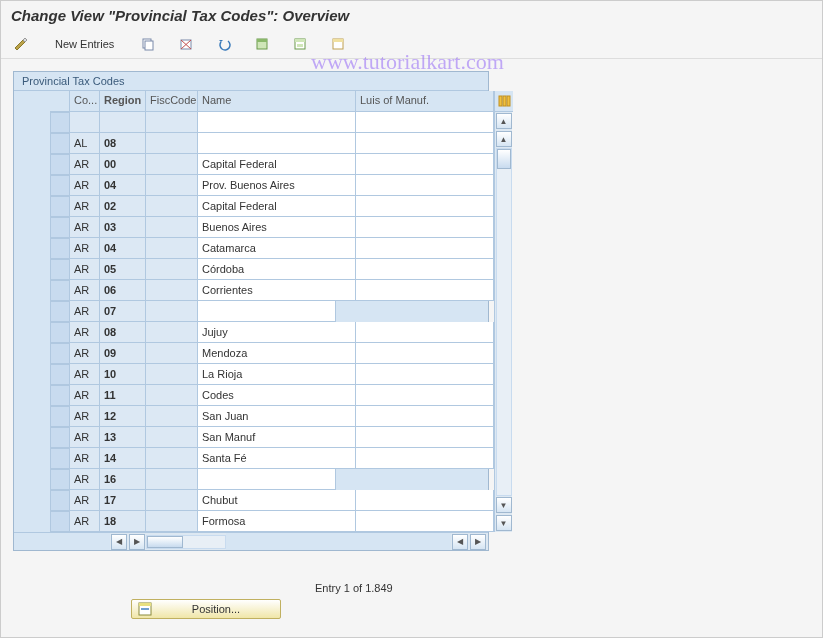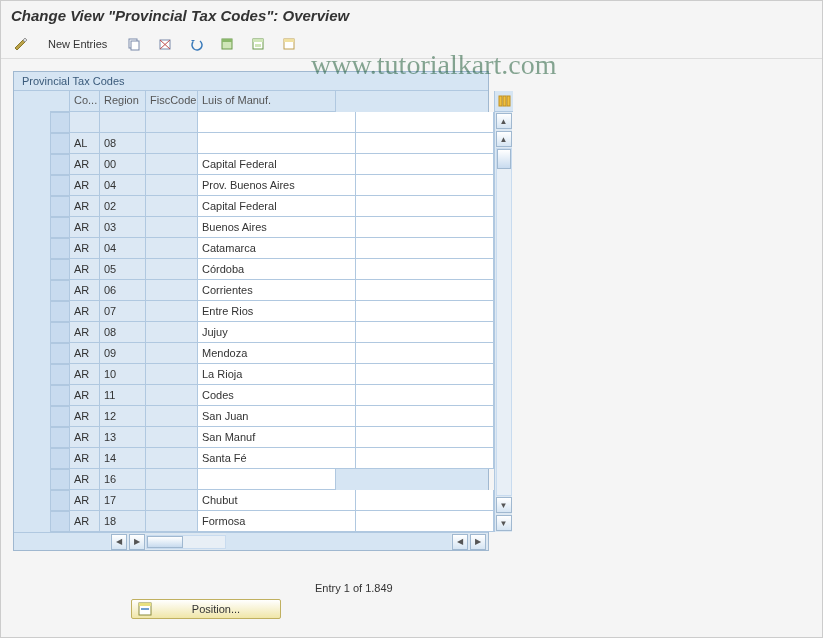--- a/index.html
+++ b/index.html
@@ -22,21 +22,21 @@
       font-size: 15px;
       font-weight: bold;
       font-style: italic;
       color: #333;
       background: #f5f5f5;
     }
     .toolbar {
       display: flex;
       align-items: center;
       padding: 4px 10px;
-      gap: 11px;
+      gap: 18px;
       background: #f5f5f5;
       border-bottom: 1px solid #ddd;
     }
     .tb-btn {
       width: 20px;
       height: 20px;
       display: flex;
       align-items: center;
       justify-content: center;
       cursor: pointer;
@@ -49,22 +49,22 @@
       color: #333;
       cursor: pointer;
       display: flex;
       align-items: center;
       gap: 4px;
     }
     .watermark {
       position: absolute;
       top: 48px;
       left: 310px;
-      font-size: 28px;
-      color: #14532d;
+      font-size: 22px;
+      color: #8b5cf6;
       opacity: 0.5;
       font-family: serif;
       pointer-events: none;
       z-index: 10;
     }
     .content {
       padding: 12px;
     }
     .grid-panel {
       width: 476px;
@@ -106,21 +106,21 @@
       border-bottom: 1px solid #b0c8e0;
       padding: 2px 4px;
       font-size: 11px;
       display: flex;
       align-items: center;
       overflow: hidden;
       white-space: nowrap;
     }
     .c-sel { width: 20px; }
     .c-co { width: 30px; }
-    .c-reg { width: 46px; }
+    .c-reg { width: 46px; font-weight: bold; }
     .c-fc { width: 52px; }
     .c-name { width: 158px; }
     .c-pom { width: 138px; }
     .grid-row .c-sel { background: #c8dbef; cursor: pointer; border: 1px solid #b0c8e0; }
     .cell-key { background: #dce8f4; }
     .cell-edit { background: #ffffff; }
     .vscroll {
       width: 18px;
       background: #dde8f2;
       border-left: 1px solid #b0c8e0;
@@ -285,20 +285,21 @@
   <div class="content">
     <div class="grid-panel">
       <div class="grid-title">Provincial Tax Codes</div>
       <div class="grid-wrap">
         <div class="grid-table" id="grid-table">
           <div class="grid-header-row">
             <div class="gcell c-sel"></div>
             <div class="gcell c-co">Co...</div>
             <div class="gcell c-reg">Region</div>
             <div class="gcell c-fc">FiscCode</div>
+            <div class="gcell c-name">Name</div>
             <div class="gcell c-pom">Luis of Manuf.</div>
           </div>
 
         <div class="grid-row">
               <div class="gcell c-sel"></div>
               <div class="gcell c-co cell-key"></div>
               <div class="gcell c-reg cell-key"></div>
               <div class="gcell c-fc cell-key"></div>
               <div class="gcell c-name cell-edit"></div>
               <div class="gcell c-pom cell-edit"></div>
@@ -365,21 +366,20 @@
               <div class="gcell c-reg cell-key">06</div>
               <div class="gcell c-fc cell-key"></div>
               <div class="gcell c-name cell-edit">Corrientes</div>
               <div class="gcell c-pom cell-edit"></div>
             </div>
             <div class="grid-row">
               <div class="gcell c-sel"></div>
               <div class="gcell c-co cell-key">AR</div>
               <div class="gcell c-reg cell-key">07</div>
               <div class="gcell c-fc cell-key"></div>
-              <div class="gcell c-name cell-edit">Entre Rios</div>
               <div class="gcell c-pom cell-edit"></div>
             </div>
             <div class="grid-row">
               <div class="gcell c-sel"></div>
               <div class="gcell c-co cell-key">AR</div>
               <div class="gcell c-reg cell-key">08</div>
               <div class="gcell c-fc cell-key"></div>
               <div class="gcell c-name cell-edit">Jujuy</div>
               <div class="gcell c-pom cell-edit"></div>
             </div>

